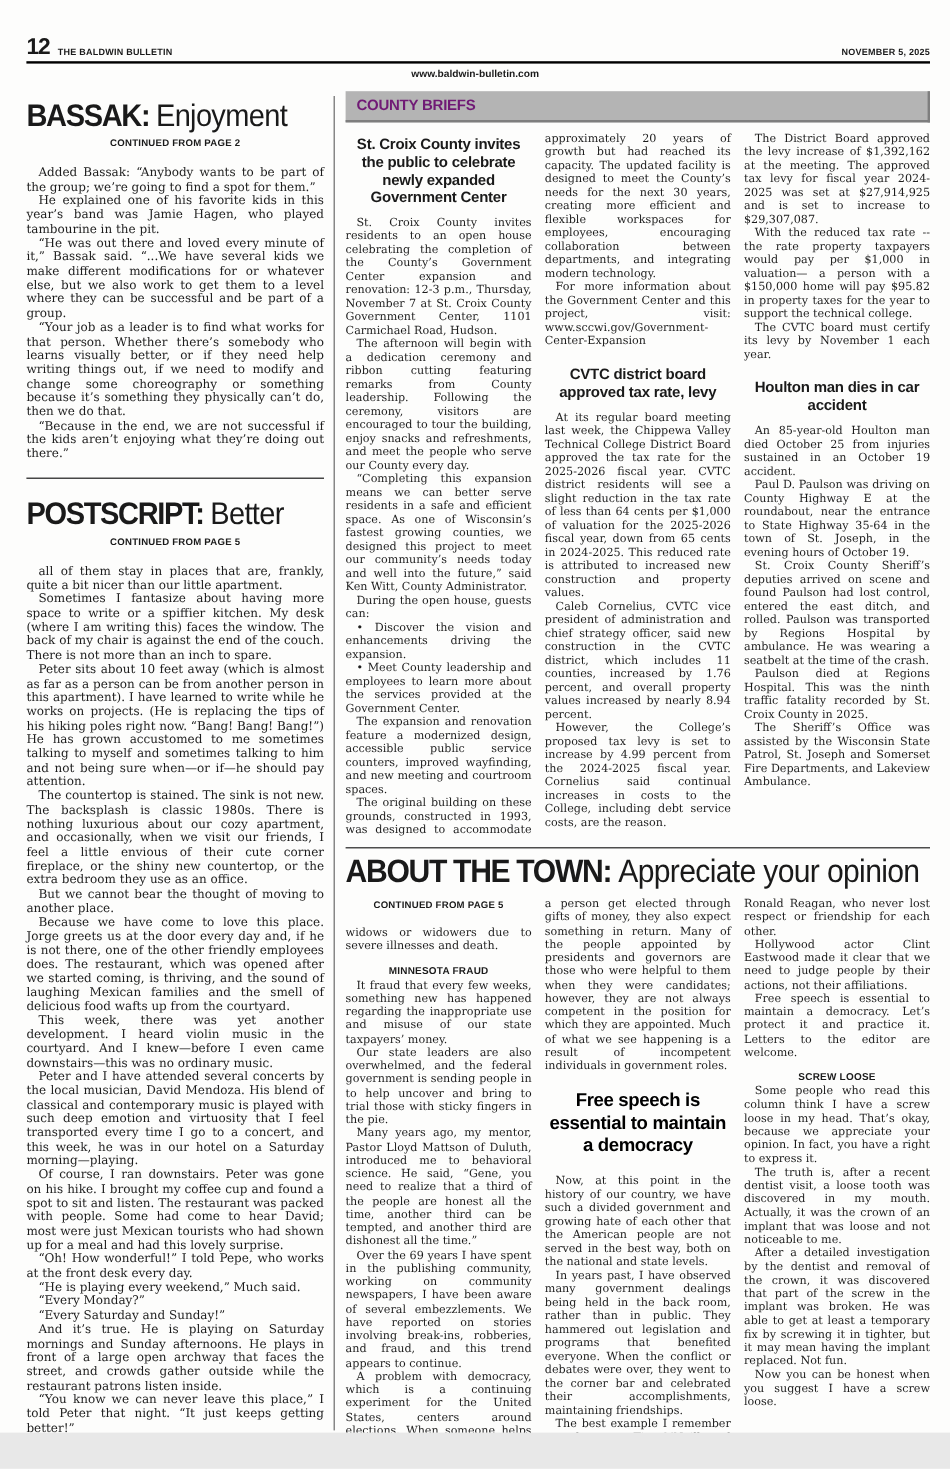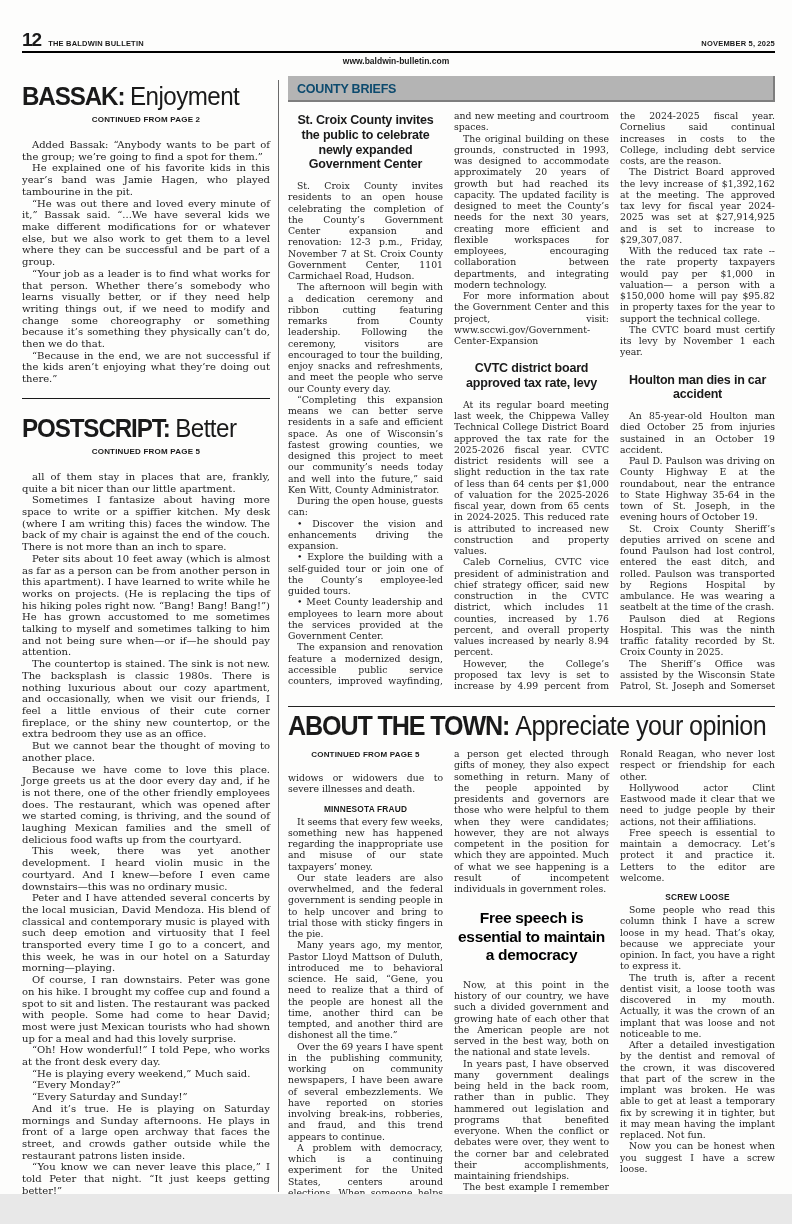--- a/index.html
+++ b/index.html
@@ -21,21 +21,21 @@
   .body-p{font-family:"DejaVu Serif",serif;font-size:9.3px;line-height:11.25px;text-align:justify;text-indent:9px;margin:0;color:#1c1c1c;}
   .no-indent{text-indent:0;}
   
   .left-col{position:absolute;left:22px;top:82px;width:248px;}
   .left-col .body-p{font-size:10px;line-height:11.7px;text-indent:10px;}
   .col-rule{border:0;border-top:1px solid #1a1a1a;margin:13px 0 15px;}
   .v-rule{position:absolute;left:278px;top:80px;width:1px;height:1112px;background:#6a6a6a;}
   
   .briefs{position:absolute;left:288px;top:76px;width:487px;}
   .briefs-bar{background:#b4b4b4;border-right:2px solid #7e7e7e;border-bottom:2px solid #7e7e7e;padding:3px 9px;margin-bottom:8px;}
-  .briefs-bar span{font-family:"Liberation Sans",sans-serif;font-size:12.5px;font-weight:bold;letter-spacing:-.2px;color:#0c4a6e;}
+  .briefs-bar span{font-family:"Liberation Sans",sans-serif;font-size:12.5px;font-weight:bold;letter-spacing:-.2px;color:#701a75;}
   .briefs-body{height:588px;columns:3;column-gap:11px;column-fill:auto;overflow:hidden;}
   .brief-headline{font-family:"Liberation Sans",sans-serif;font-size:12.5px;line-height:1.18;font-weight:bold;text-align:center;margin:3px 4px 8px;letter-spacing:-.2px;break-after:avoid;}
   .brief-article:not(:first-child) .brief-headline{margin-top:15px;}
   .wide-rule{border:0;border-top:1px solid #222;margin:8px 0 5px;}
   .about-head{margin:3px 0 2px;}
   .about-head .art-title{font-size:27px;}
   .about-body{height:458px;columns:3;column-gap:11px;column-fill:auto;overflow:hidden;margin-top:7px;}
   .continued.in-flow{margin:2px 0 13px;}
   .subhead{font-family:"Liberation Sans",sans-serif;font-size:8.3px;font-weight:bold;text-align:center;margin:9px 0 2px;letter-spacing:.2px;}
   .pullquote{font-family:"Liberation Sans",sans-serif;font-size:15.5px;line-height:18.5px;font-weight:bold;color:#000000;text-align:center;margin:15px 2px 14px;letter-spacing:-.3px;}
@@ -96,26 +96,25 @@
 
   <div class="v-rule"></div>
 
   <section class="briefs">
     <div class="briefs-bar">
       <span>COUNTY BRIEFS</span>
     </div>
     <div class="briefs-body">
         <div class="brief-article">
           <h3 class="brief-headline">St. Croix County invites the public to celebrate newly expanded Government Center</h3>
-          <p class="body-p">St. Croix County invites residents to an open house celebrating the completion of the County’s Government Center expansion and renovation: 12-3 p.m., Friday, November 7 at St. Croix County Government Center, 1101 Carmichael Road, Hudson.</p>
+          <p class="body-p">St. Croix County invites residents to an open house celebrating the completion of the County’s Government Center expansion and renovation: 12-3 p.m., Thursday, November 7 at St. Croix County Government Center, 1101 Carmichael Road, Hudson.</p>
           <p class="body-p">The afternoon will begin with a dedication ceremony and ribbon cutting featuring remarks from County leadership. Following the ceremony, visitors are encouraged to tour the building, enjoy snacks and refreshments, and meet the people who serve our County every day.</p>
           <p class="body-p">“Completing this expansion means we can better serve residents in a safe and efficient space. As one of Wisconsin’s fastest growing counties, we designed this project to meet our community’s needs today and well into the future,” said Ken Witt, County Administrator.</p>
           <p class="body-p">During the open house, guests can:</p>
           <p class="body-p">• Discover the vision and enhancements driving the expansion.</p>
-          <p class="body-p">• Explore the building with a self-guided tour or join one of the County’s employee-led guided tours.</p>
           <p class="body-p">• Meet County leadership and employees to learn more about the services provided at the Government Center.</p>
           <p class="body-p">The expansion and renovation feature a modernized design, accessible public service counters, improved wayfinding, and new meeting and courtroom spaces.</p>
           <p class="body-p">The original building on these grounds, constructed in 1993, was designed to accommodate approximately 20 years of growth but had reached its capacity. The updated facility is designed to meet the County’s needs for the next 30 years, creating more efficient and flexible workspaces for employees, encouraging collaboration between departments, and integrating modern technology.</p>
           <p class="body-p">For more information about the Government Center and this project, visit: www.sccwi.gov/Government- Center-Expansion</p>
         </div>
         <div class="brief-article">
           <h3 class="brief-headline">CVTC district board approved tax rate, levy</h3>
           <p class="body-p">At its regular board meeting last week, the Chippewa Valley Technical College District Board approved the tax rate for the 2025-2026 fiscal year. CVTC district residents will see a slight reduction in the tax rate of less than 64 cents per $1,000 of valuation for the 2025-2026 fiscal year, down from 65 cents in 2024-2025. This reduced rate is attributed to increased new construction and property values.</p>
           <p class="body-p">Caleb Cornelius, CVTC vice president of administration and chief strategy officer, said new construction in the CVTC district, which includes 11 counties, increased by 1.76 percent, and overall property values increased by nearly 8.94 percent.</p>
           <p class="body-p">However, the College’s proposed tax levy is set to increase by 4.99 percent from the 2024-2025 fiscal year. Cornelius said continual increases in costs to the College, including debt service costs, are the reason.</p>
@@ -134,21 +133,21 @@
       </div>
 
     <hr class="wide-rule">
     <div class="about-head">
       <h1 class="art-title"><span class="t-lead">ABOUT THE TOWN:</span> <span class="t-kick">Appreciate your opinion</span></h1>
     </div>
     <div class="about-body">
         <div class="continued in-flow">CONTINUED FROM PAGE 5</div>
         <p class="body-p no-indent">widows or widowers due to severe illnesses and death.</p>
         <div class="subhead">MINNESOTA FRAUD</div>
-        <p class="body-p">It seems that every few weeks, something new has happened regarding the inappropriate use and misuse of our state taxpayers’ money.</p>
+        <p class="body-p">It fraud that every few weeks, something new has happened regarding the inappropriate use and misuse of our state taxpayers’ money.</p>
         <p class="body-p">Our state leaders are also overwhelmed, and the federal government is sending people in to help uncover and bring to trial those with sticky fingers in the pie.</p>
         <p class="body-p">Many years ago, my mentor, Pastor Lloyd Mattson of Duluth, introduced me to behavioral science. He said, “Gene, you need to realize that a third of the people are honest all the time, another third can be tempted, and another third are dishonest all the time.”</p>
         <p class="body-p">Over the 69 years I have spent in the publishing community, working on community newspapers, I have been aware of several embezzlements. We have reported on stories involving break-ins, robberies, and fraud, and this trend appears to continue.</p>
         <p class="body-p">A problem with democracy, which is a continuing experiment for the United States, centers around elections. When someone helps a person get elected through gifts of money, they also expect something in return. Many of the people appointed by presidents and governors are those who were helpful to them when they were candidates; however, they are not always competent in the position for which they are appointed. Much of what we see happening is a result of incompetent individuals in government roles.</p>
         <div class="pullquote">Free speech is essential to maintain a democracy</div>
         <p class="body-p">Now, at this point in the history of our country, we have such a divided government and growing hate of each other that the American people are not served in the best way, both on the national and state levels.</p>
         <p class="body-p">In years past, I have observed many government dealings being held in the back room, rather than in public. They hammered out legislation and programs that benefited everyone. When the conflict or debates were over, they went to the corner bar and celebrated their accomplishments, maintaining friendships.</p>
         <p class="body-p">The best example I remember was between Tip O’Neill and Ronald Reagan, who never lost respect or friendship for each other.</p>
         <p class="body-p">Hollywood actor Clint Eastwood made it clear that we need to judge people by their actions, not their affiliations.</p>
         <p class="body-p">Free speech is essential to maintain a democracy. Let’s protect it and practice it. Letters to the editor are welcome.</p>

